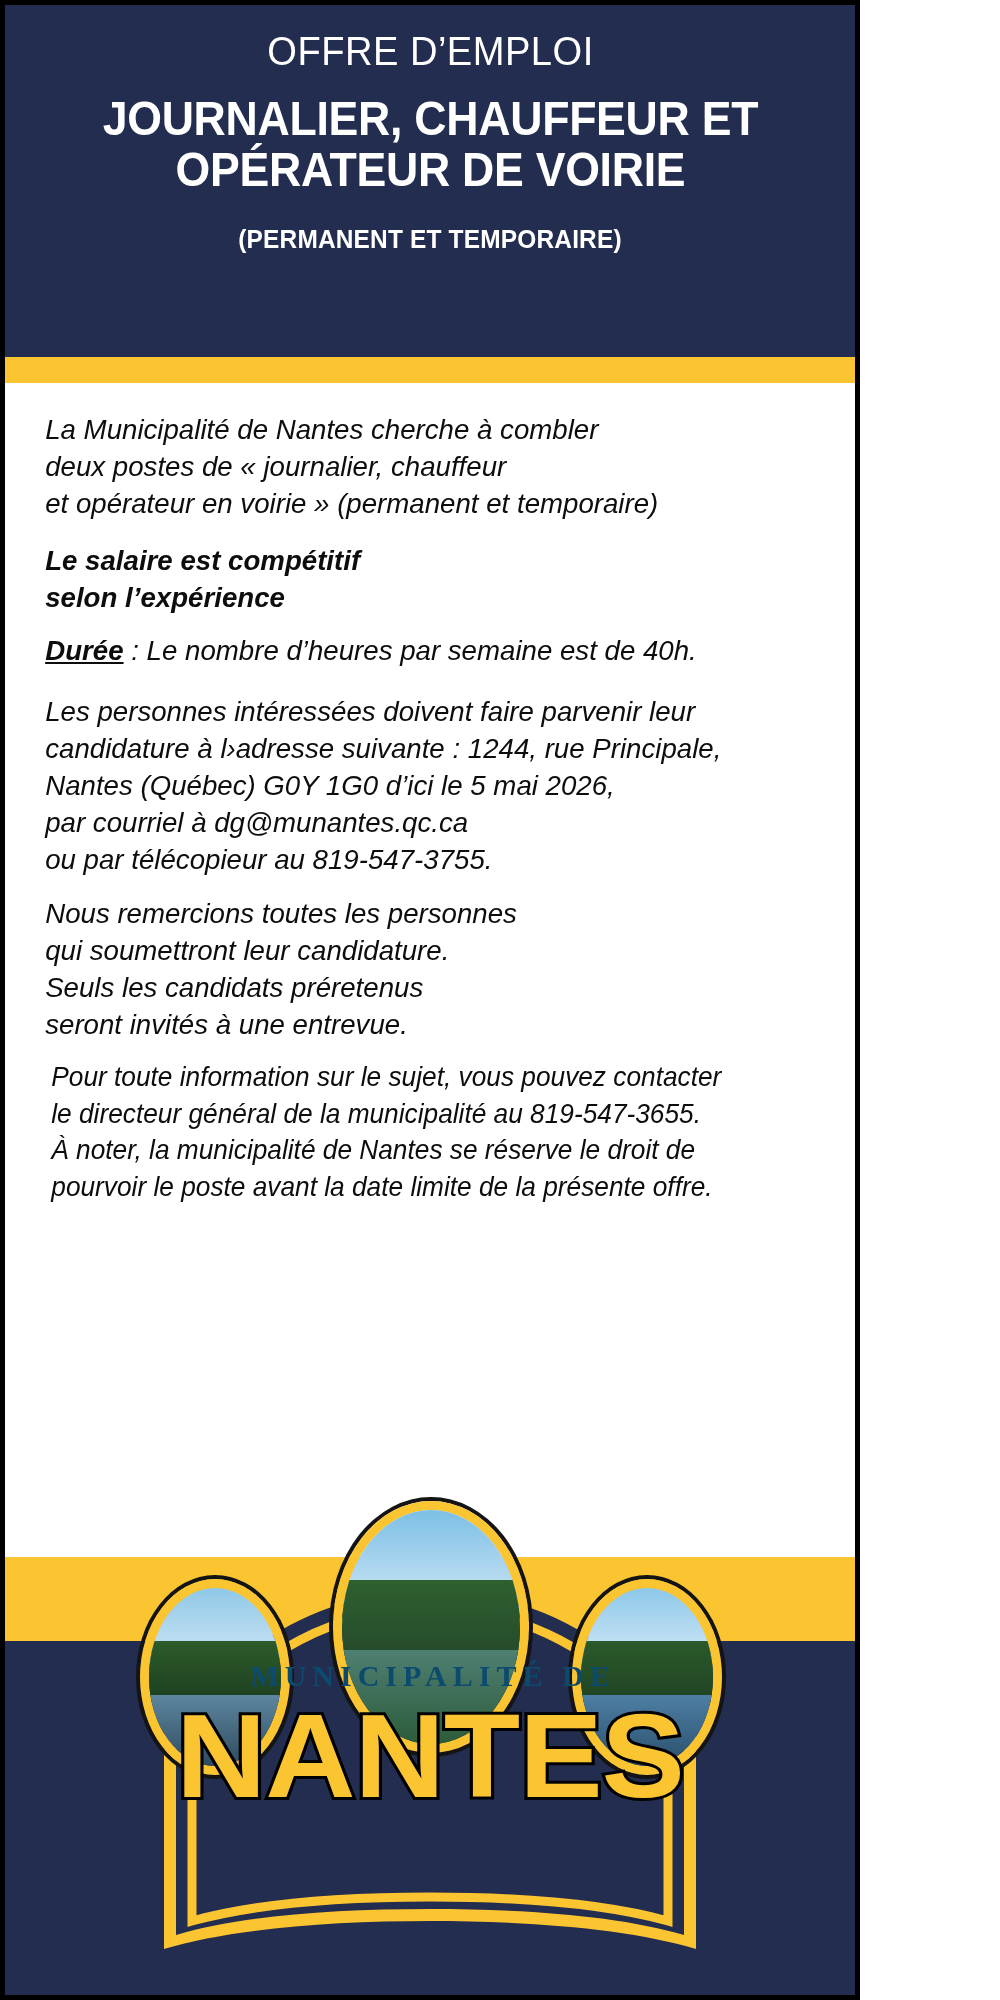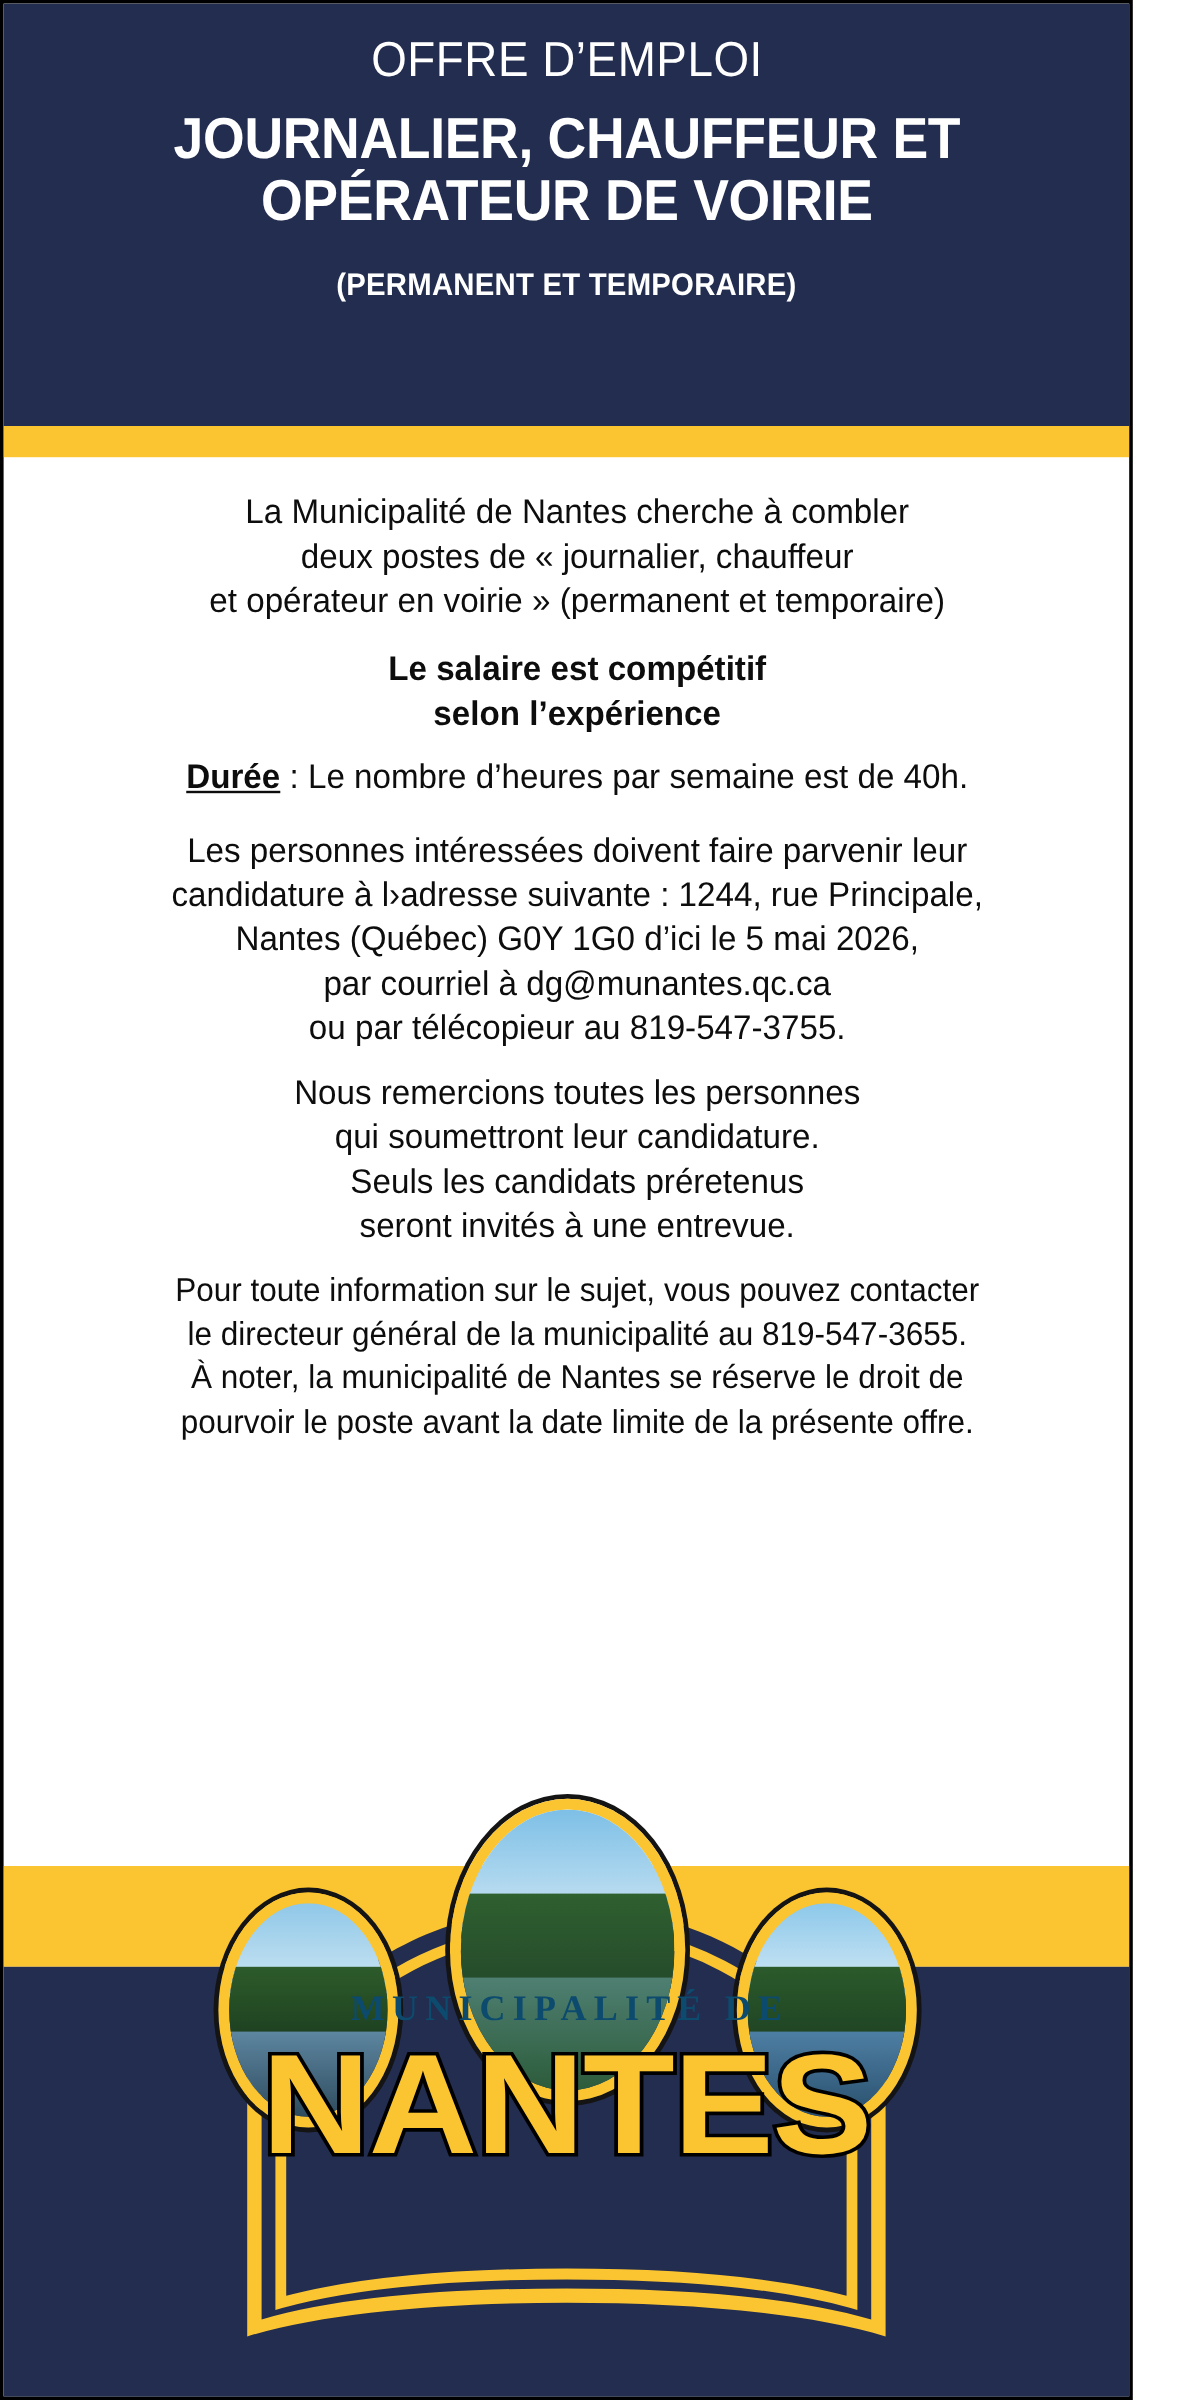--- a/index.html
+++ b/index.html
@@ -6,23 +6,23 @@
 
   html, body {
     width:1000px; height:2000px;
     background:#ffffff;
     font-family:"Liberation Sans", sans-serif;
     -webkit-font-smoothing:antialiased;
   }
 
   #poster {
     position:relative;
-    width:944px; height:2000px;
+    width:860px; height:2000px;
     background:#ffffff;
-    border:3px solid #000000;
+    border:5px solid #000000;
     overflow:hidden;
   }
 
   
   .header {
     position:absolute; left:0; top:0;
     width:100%; height:352px;
     background:#232d4f;
     display:flex; flex-direction:column;
     align-items:center; justify-content:flex-start;
@@ -65,22 +65,23 @@
     width:100%; height:26px;
     background:#fbc431;
   }
 
   
   .body {
     position:absolute;
     left:0; top:378px;
     width:100%;
     padding:28px 10px 0 28px;
-    text-align:center;
+    text-align:left;
     color:#0d0d0d;
+    font-style:italic;
   }
   .para {
     font-size:28.5px;
     line-height:1.30;
     margin-bottom:20px;
     white-space:pre-line;
     transform:scaleX(0.97);
   }
   .para.bold  { font-weight:bold; margin-bottom:16px; margin-top:4px; }
   .para.tight { line-height:1.30; margin-bottom:16px; }

